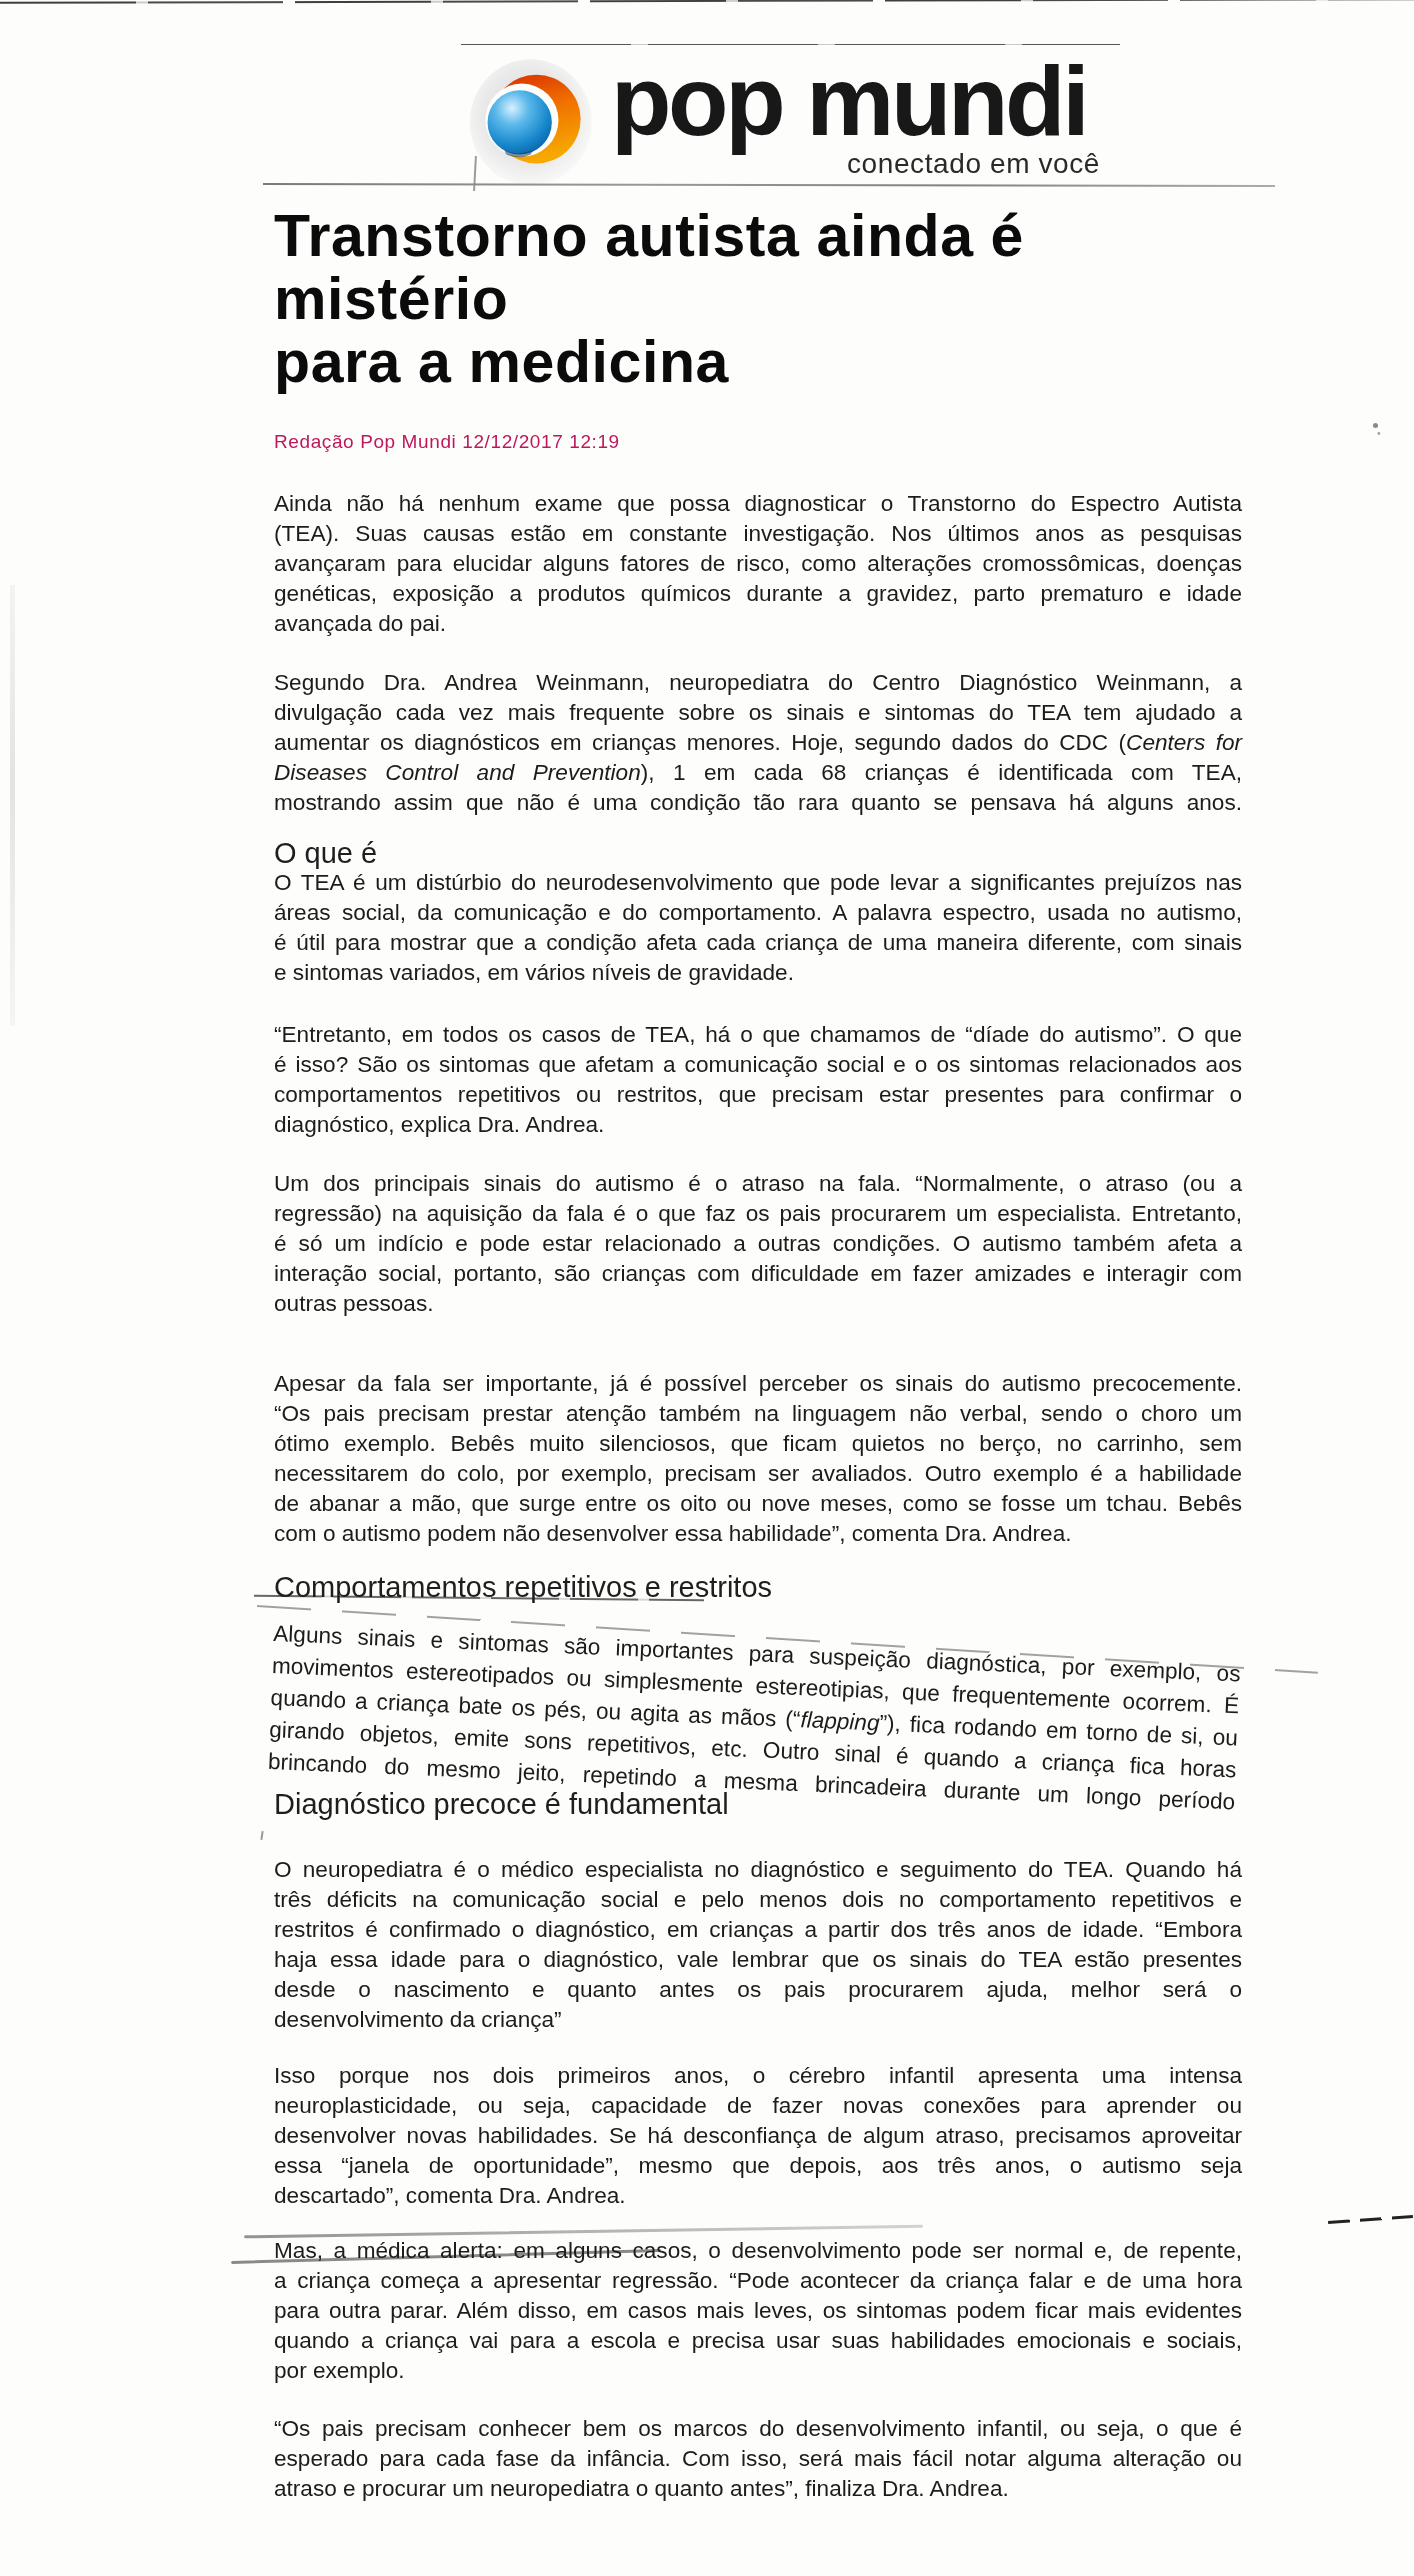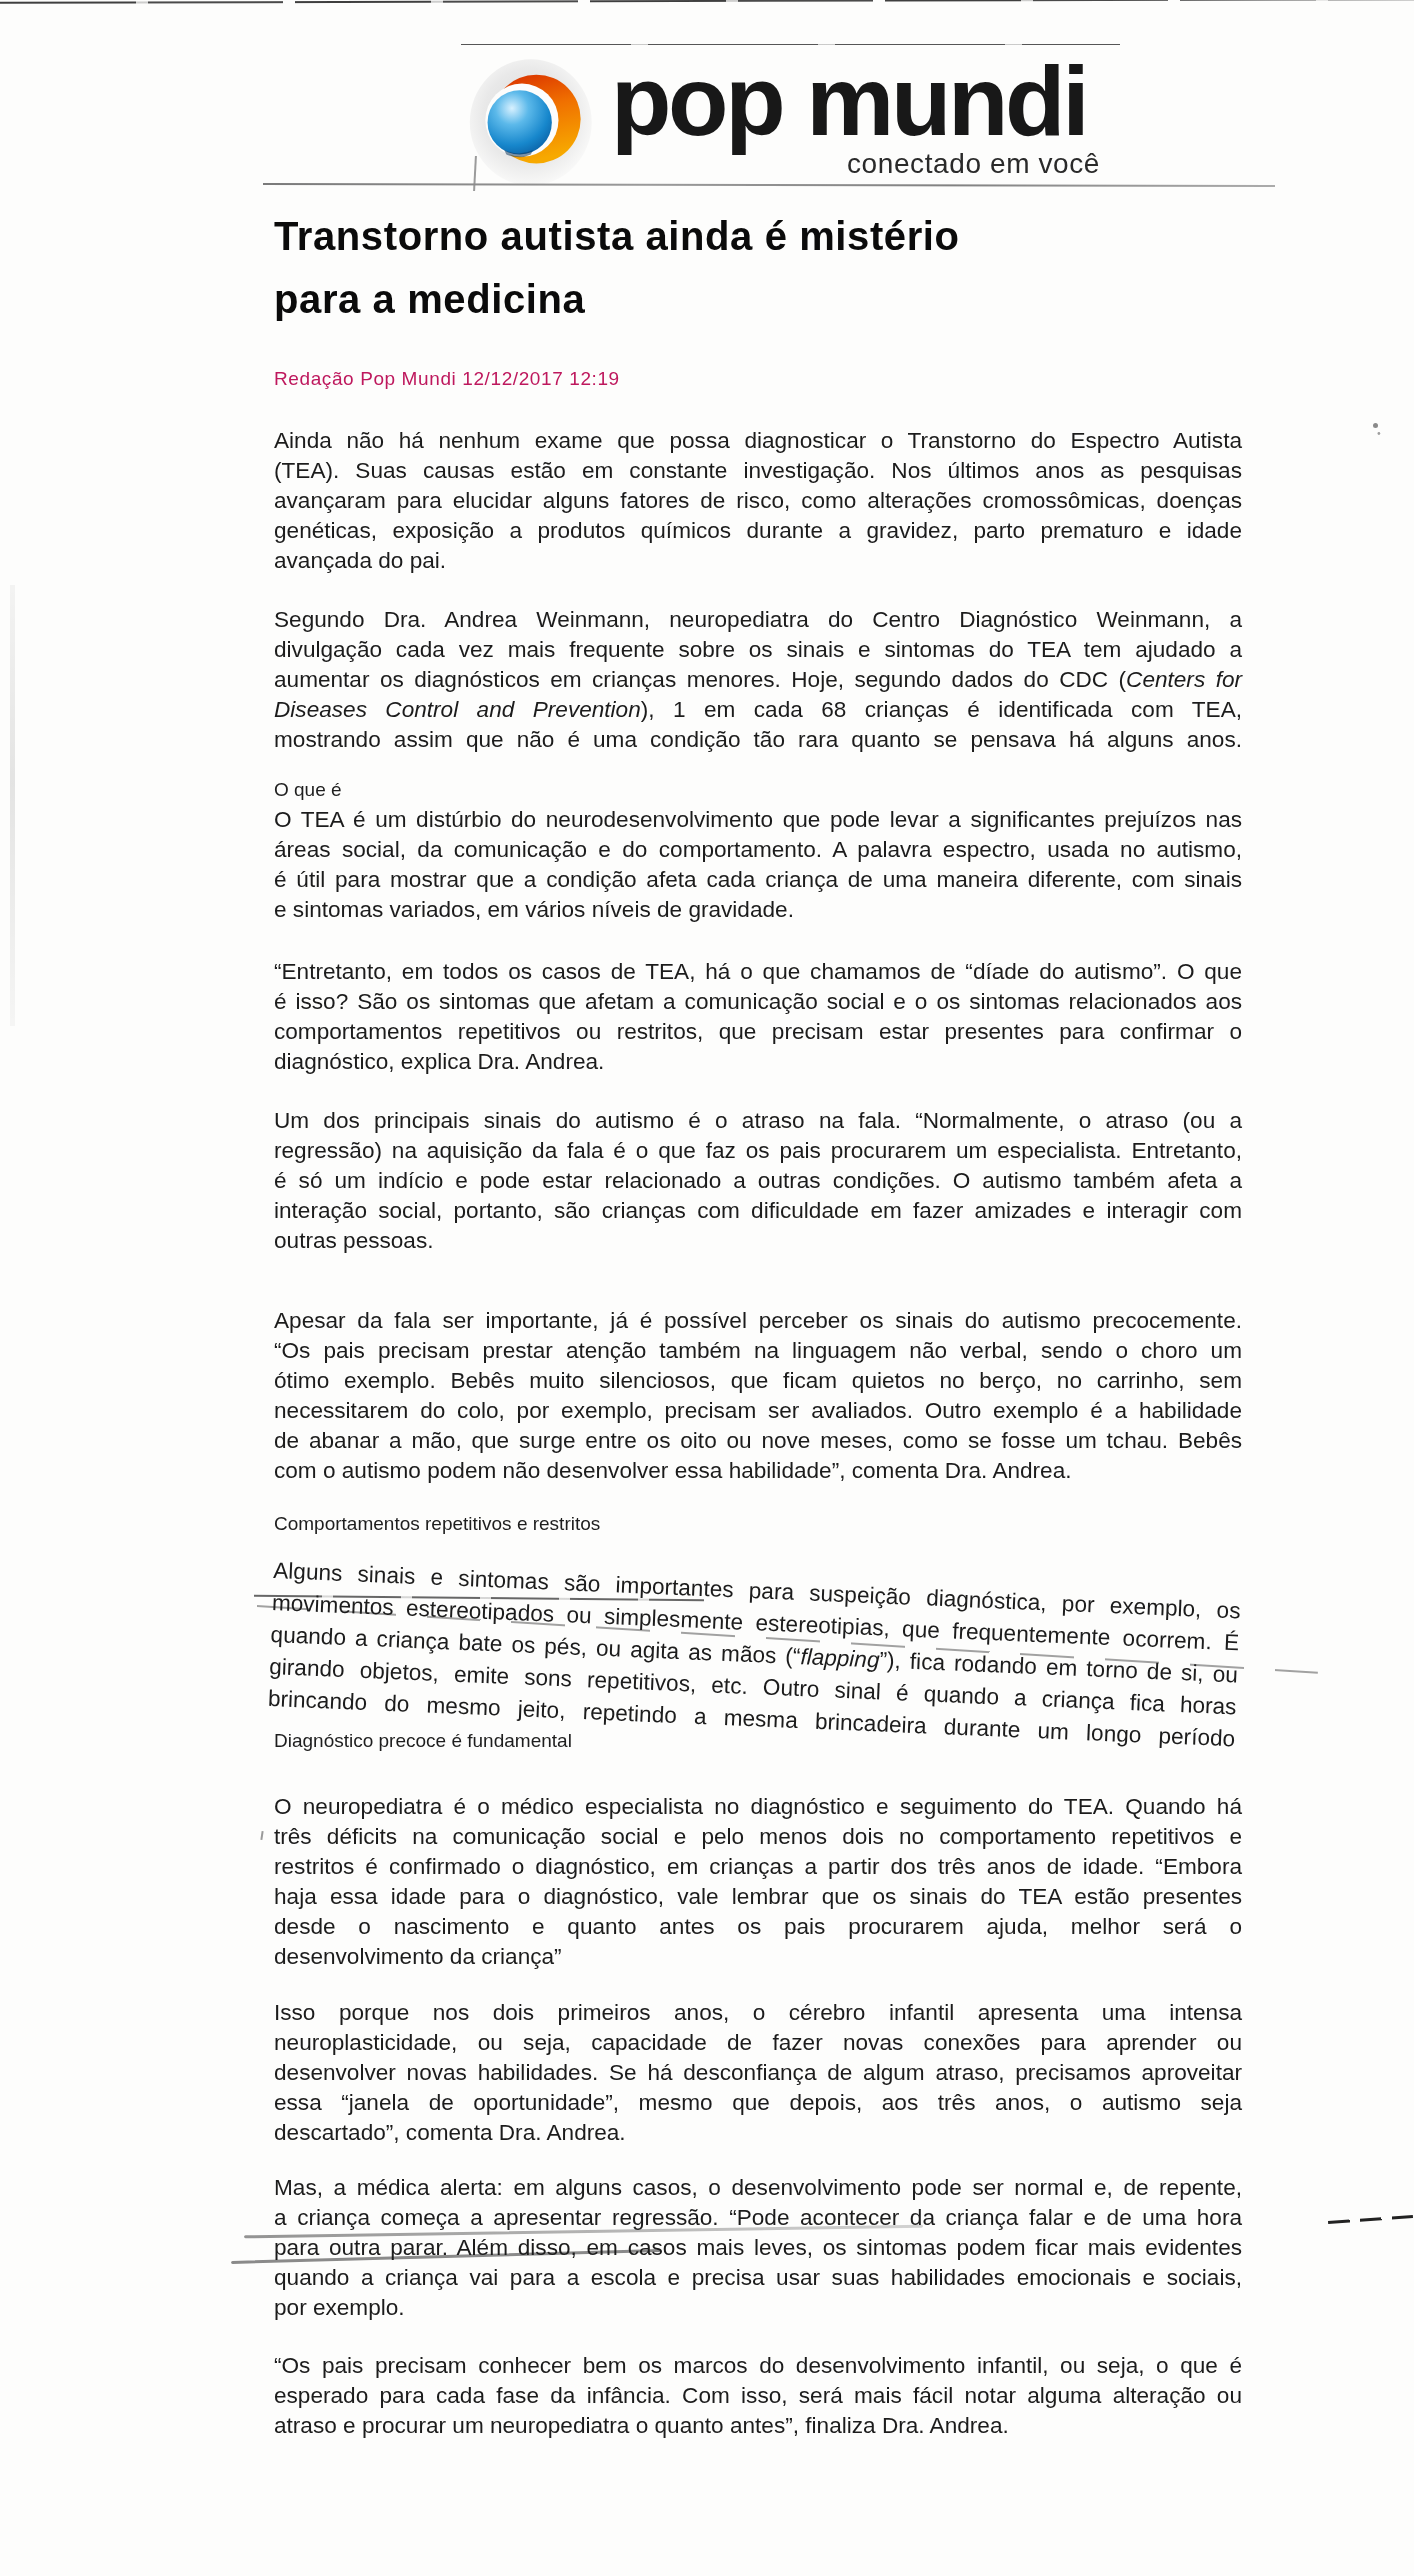--- a/index.html
+++ b/index.html
@@ -33,26 +33,26 @@
 
   
   #logo-icon{position:absolute;left:465px;top:57px;width:136px;height:133px;}
   #wordmark{position:absolute;left:611px;top:44px;width:498px;font-size:99px;line-height:113px;
     font-weight:bold;letter-spacing:-3.4px;color:#181818;}
   #tagline{position:absolute;left:611px;top:148px;width:489px;text-align:right;font-size:28px;
     color:#2a2a2a;letter-spacing:0.6px;}
 
   
   #column{position:absolute;left:274px;top:205px;width:968px;}
-  #title{font-size:40px;line-height:63px;font-weight:bold;letter-spacing:0.6px;color:#0b0b0b;}
+  #title{font-size:59px;line-height:63px;font-weight:bold;letter-spacing:0.6px;color:#0b0b0b;}
   .byline{margin-top:35px;font-size:19px;line-height:25px;color:#be185d;letter-spacing:0.6px;}
   .para{font-size:22.6px;line-height:30px;color:#1c1c1c;}
   .para .tline{text-align:justify;text-align-last:justify;}
   .para .tlast{text-align:left;text-align-last:auto;}
-  .heading{font-size:19px;line-height:30px;color:#1e1e1e;}
+  .heading{font-size:29px;line-height:30px;color:#1e1e1e;}
   #p7{transform:rotate(2.4deg);transform-origin:0 0;line-height:32px;}
   #p1{margin-top:35px}#p2{margin-top:29px}#h1{margin-top:20px}#p3{}
   #p4{margin-top:32px}#h2{margin-top:22.6px}#p5{margin-top:29px}#p6{margin-top:50px}
   #h3{margin-top:22.6px}#p7{margin-top:16.4px}#h4{margin-top:11.3px}#p8{margin-top:36px}
   #p9{margin-top:26px}#p10{margin-top:25px}#p11{margin-top:28px}
 </style>
 </head>
 <body>
 
 <div id="page">

